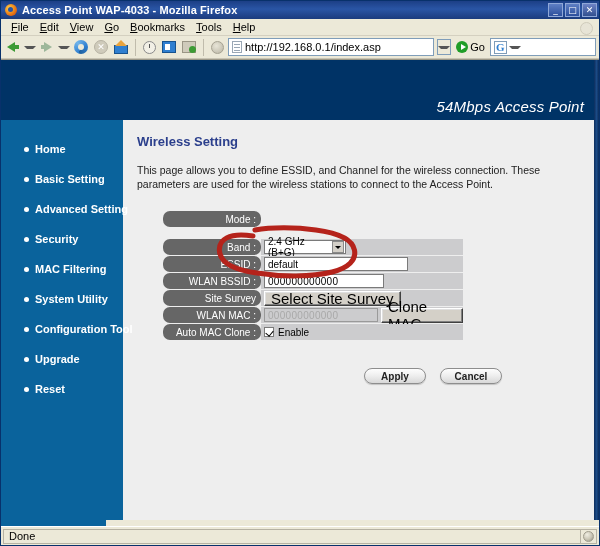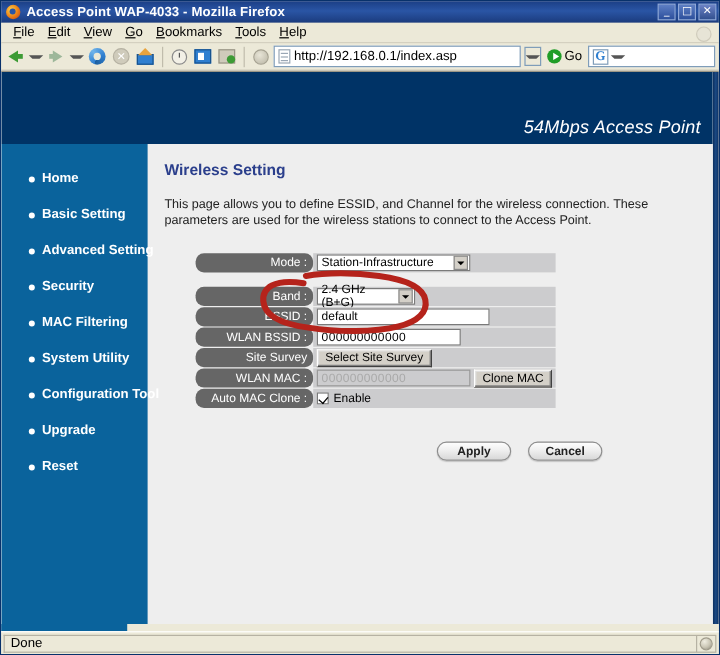--- a/index.html
+++ b/index.html
@@ -261,21 +261,21 @@
   .txt.essid{width:144px;}
   .txt.bssid{width:120px;letter-spacing:0.3px;}
   .txt.disabled{
     width:128px;background:#ccccce;color:#a9a9a9;border:1px solid #9a9a9a;
     letter-spacing:0.3px;
   }
   .btn95{
     background:#d4d0c8;border-top:1px solid #fff;border-left:1px solid #fff;
     border-right:1px solid #404040;border-bottom:1px solid #404040;
     box-shadow:inset -1px -1px 0 #808080,inset 1px 1px 0 #dfdfdf;
-    font-size:10px;color:#000;height:15px;box-sizing:border-box;
+    font-size:15px;color:#000;height:15px;box-sizing:border-box;
     display:flex;align-items:center;justify-content:center;padding:0 6px;
   }
   .cbwrap{display:flex;align-items:center;gap:4px;}
   .cbox{
     width:10px;height:10px;background:#fff;border:1px solid #7a7a7a;
     box-sizing:border-box;position:relative;flex:0 0 10px;
   }
   .cbox.checked:after{
     content:"";position:absolute;left:2px;top:1px;width:4px;height:6px;
     border-right:1.6px solid #000;border-bottom:1.6px solid #000;
@@ -445,26 +445,20 @@
         </div>
 
         <div class="content">
           <div class="page-title">Wireless Setting</div>
           <div class="page-desc">This page allows you to define ESSID, and Channel for the wireless connection. These parameters are used for the wireless stations to connect to the Access Point.</div>
 
           <div class="form-tbl">
 
             <div class="frow">
               <div class="fl">Mode :</div>
-              <div class="fv">
-                <div class="sel mode">
-                  <span>Station-Infrastructure</span>
-                  <span class="arrowbox"></span>
-                </div>
-              </div>
             </div>
 
             <div class="frow gap"></div>
 
             <div class="frow">
               <div class="fl">Band :</div>
               <div class="fv">
                 <div class="sel band">
                   <span>2.4 GHz (B+G)</span>
                   <span class="arrowbox"></span>

